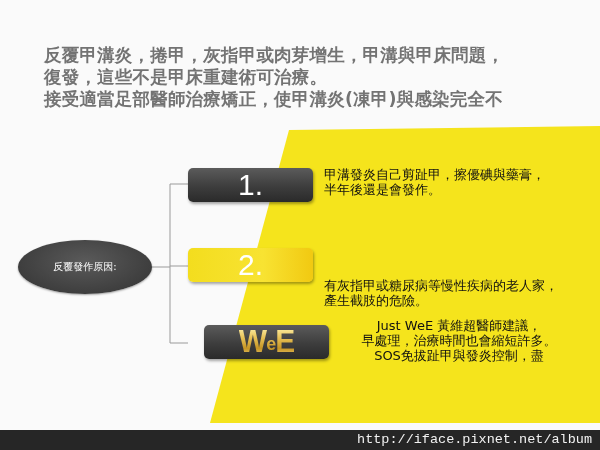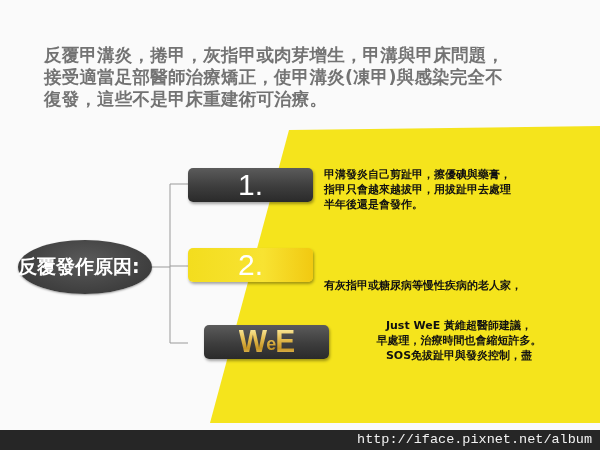--- a/index.html
+++ b/index.html
@@ -17,22 +17,22 @@
     letter-spacing: 0.2px; margin: 0;
   }
   .headline span { display: block; white-space: nowrap; }
   .connector {
     position: absolute; left: 0; top: 0; width: 600px; height: 450px;
   }
   .ellipse {
     position: absolute; left: 18px; top: 240px; width: 134px; height: 54px;
     border-radius: 50%;
     background: radial-gradient(ellipse at 50% 40%, #5a5a5a 0%, #3e3e3e 70%, #333 100%);
-    display: flex; align-items: center; 
-    color: #fff; font-size: 19px; font-weight: bold;
+    display: flex; align-items: center; justify-content: center;
+    color: #fff; font-size: 10px; font-weight: normal;
     box-shadow: 0 1px 2px rgba(0,0,0,0.35);
   }
   .step-box {
     position: absolute; left: 188px; width: 125px; height: 34px;
     border-radius: 5px; display: flex; align-items: center; justify-content: center;
     box-shadow: 1px 2px 3px rgba(0,0,0,0.35);
   }
   .step-dark {
     background: linear-gradient(#5b5b5b 0%, #3d3d3d 55%, #2a2a2a 100%);
     color: #fff;
@@ -48,21 +48,21 @@
   .logo-text {
     font-family: "Liberation Sans", sans-serif; font-weight: bold; font-size: 30px;
     line-height: 1; letter-spacing: -1px;
     background: linear-gradient(180deg, #fff3b0 0%, #e9c45a 35%, #c59424 70%, #f0d27a 100%);
     -webkit-background-clip: text; background-clip: text; color: transparent;
     transform: scaleY(1.05);
   }
   .logo-text .small-e { font-size: 18px; vertical-align: 2px; }
   .desc {
     position: absolute; left: 324px; width: 270px;
-    font-size: 11px; font-weight: bold; line-height: 15px; color: #111;
+    font-size: 13px; font-weight: normal; line-height: 15px; color: #111;
     margin: 0;
   }
   .desc span { display: block; white-space: nowrap; }
   .footer {
     position: absolute; left: 0; top: 430px; width: 600px; height: 24px;
     background: #262626;
   }
   .footer-url {
     position: absolute; right: 8px; top: 1px;
     font-family: "Liberation Mono", "DejaVu Sans Mono", monospace;
@@ -71,50 +71,50 @@
 </style>
 </head>
 <body>
 
 <svg class="yellow-bg" viewBox="0 0 600 450" width="600" height="450">
   <polygon points="289,130 600,126 600,423 210,423" fill="#f5e41c"></polygon>
 </svg>
 
 <div class="headline">
   <span>反覆甲溝炎，捲甲，灰指甲或肉芽增生，甲溝與甲床問題，</span>
+  <span>復發，這些不是甲床重建術可治療。</span>
   <span>接受適當足部醫師治療矯正，使甲溝炎(凍甲)與感染完全不</span>
-  <span>復發，這些不是甲床重建術可治療。</span>
 </div>
 
 <svg class="connector" viewBox="0 0 600 450" width="600" height="450">
   <line x1="152" y1="267" x2="170" y2="267" stroke="#9a9a9a" stroke-width="1"></line>
   <line x1="170" y1="184" x2="170" y2="343" stroke="#9a9a9a" stroke-width="1"></line>
   <line x1="170" y1="184" x2="188" y2="184" stroke="#9a9a9a" stroke-width="1"></line>
   <line x1="170" y1="266" x2="188" y2="266" stroke="#9a9a9a" stroke-width="1"></line>
   <line x1="170" y1="343" x2="188" y2="343" stroke="#9a9a9a" stroke-width="1"></line>
 </svg>
 
 <div class="ellipse">
   <span>反覆發作原因:</span>
 </div>
 
 <div class="step-box step-dark" style="top:168px;">
   <span class="step-num">1.</span>
 </div>
 <div class="desc" style="top:167px;">
   <span>甲溝發炎自己剪趾甲，擦優碘與藥膏，</span>
-  <span>指甲只會越來越拔甲，用拔趾甲去處理</span>
   <span>半年後還是會發作。</span>
 </div>
 
 <div class="step-box step-yellow" style="top:248px;">
   <span class="step-num">2.</span>
 </div>
 <div class="desc" style="top:242px;margin-top:36px;">
   <span>有灰指甲或糖尿病等慢性疾病的老人家，</span>
+  <span>產生截肢的危險。</span>
 </div>
 
 <div class="step-box step-dark" style="top:325px;margin-left:16px;">
   <span class="logo-text"><span>W</span><span class="small-e">e</span><span>E</span></span>
 </div>
 <div class="desc" style="top:318px;text-align:center;">
   <span>Just WeE 黃維超醫師建議，</span>
   <span>早處理，治療時間也會縮短許多。</span>
   <span>SOS免拔趾甲與發炎控制，盡</span>
 </div>

